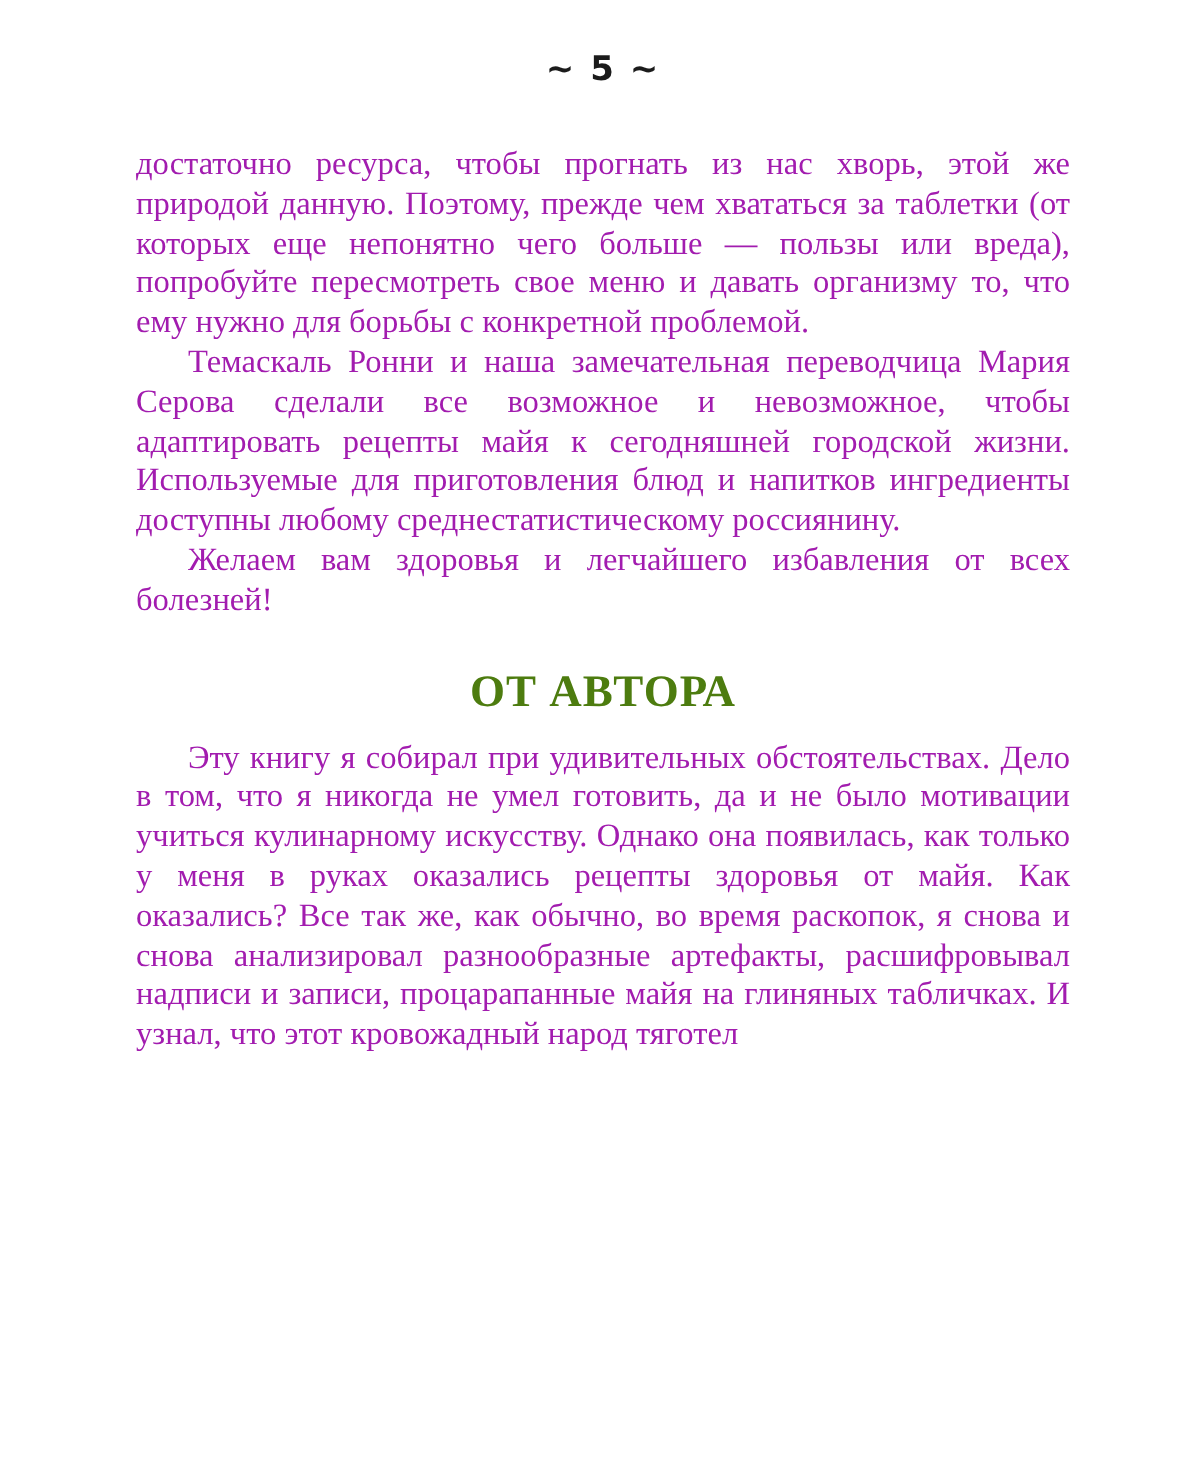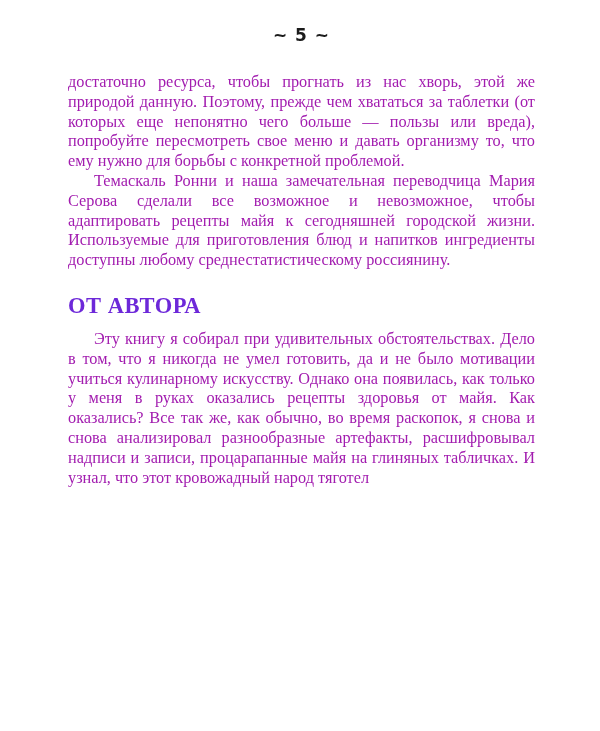--- a/index.html
+++ b/index.html
@@ -38,38 +38,39 @@
     line-height: 19.8px;
     color: #a21caf;
     text-align: justify;
     text-align-last: left;
   }
   .indent {
     text-indent: 26px;
   }
   .section-heading {
     margin: 22px 0 10px 0;
-    text-align: left;
+    text-align: center;
     font-family: "Liberation Serif", serif;
     font-weight: bold;
     font-size: 22.5px;
     line-height: 27px;
-    color: #6d28d9;
+    color: #4d7c0f;
     letter-spacing: 0.5px;
   }
 </style>
 </head>
 <body>
 
 <div class="page">
   <div class="page-number">~ 5 ~</div>
 
   <div class="body-text">
     <p class="para">достаточно ресурса, чтобы прогнать из нас хворь, этой же природой данную. Поэтому, прежде чем хвататься за таблетки (от которых еще непонятно чего больше — пользы или вреда), попробуйте пересмотреть свое меню и давать организму то, что ему нужно для борьбы с конкретной проблемой.</p>
 
     <p class="para indent">Темаскаль Ронни и наша замечательная переводчица Мария Серова сделали все возможное и невозможное, чтобы адаптировать рецепты майя к сегодняшней городской жизни. Используемые для приготовления блюд и напитков ингредиенты доступны любому среднестатистическому россиянину.</p>
 
+    <p class="para indent">Желаем вам здоровья и легчайшего избавления от всех болезней!</p>
 
     <h2 class="section-heading">ОТ АВТОРА</h2>
 
     <p class="para indent">Эту книгу я собирал при удивительных обстоятельствах. Дело в том, что я никогда не умел готовить, да и не было мотивации учиться кулинарному искусству. Однако она появилась, как только у меня в руках оказались рецепты здоровья от майя. Как оказались? Все так же, как обычно, во время раскопок, я снова и снова анализировал разнообразные артефакты, расшифровывал надписи и записи, процарапанные майя на глиняных табличках. И узнал, что этот кровожадный народ тяготел</p>
   </div>
 </div>
 
 </body></html>

